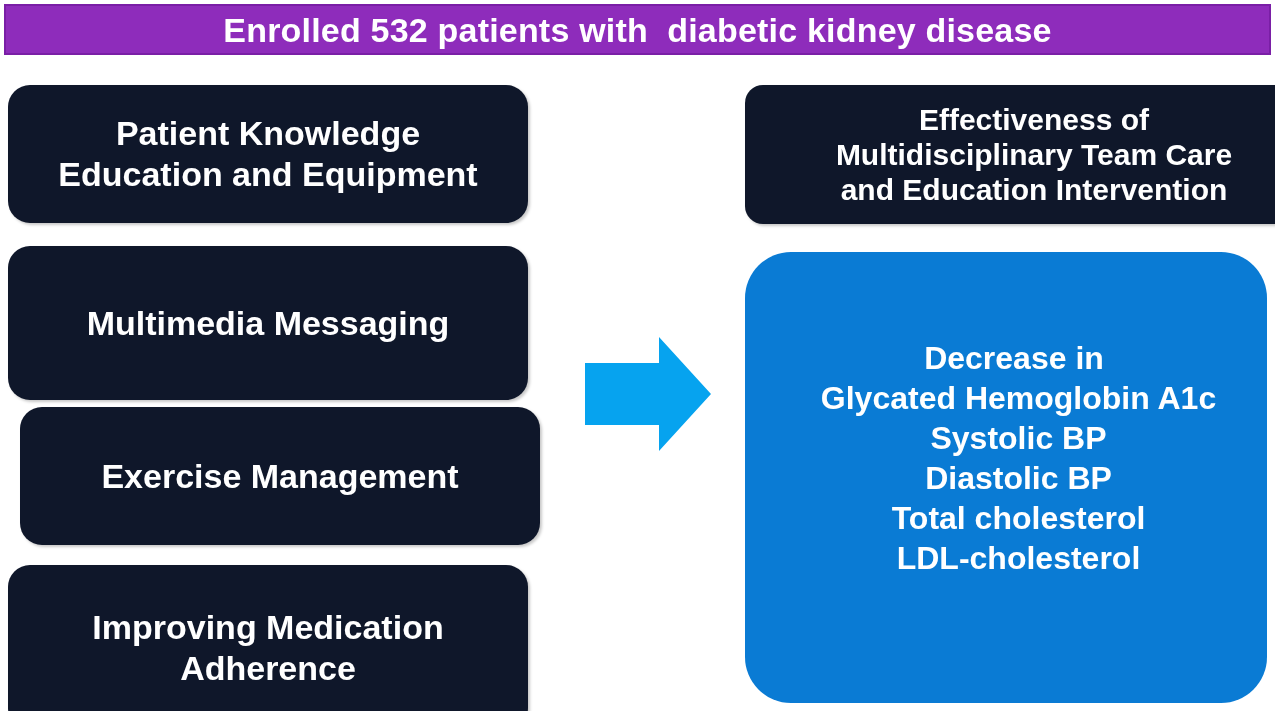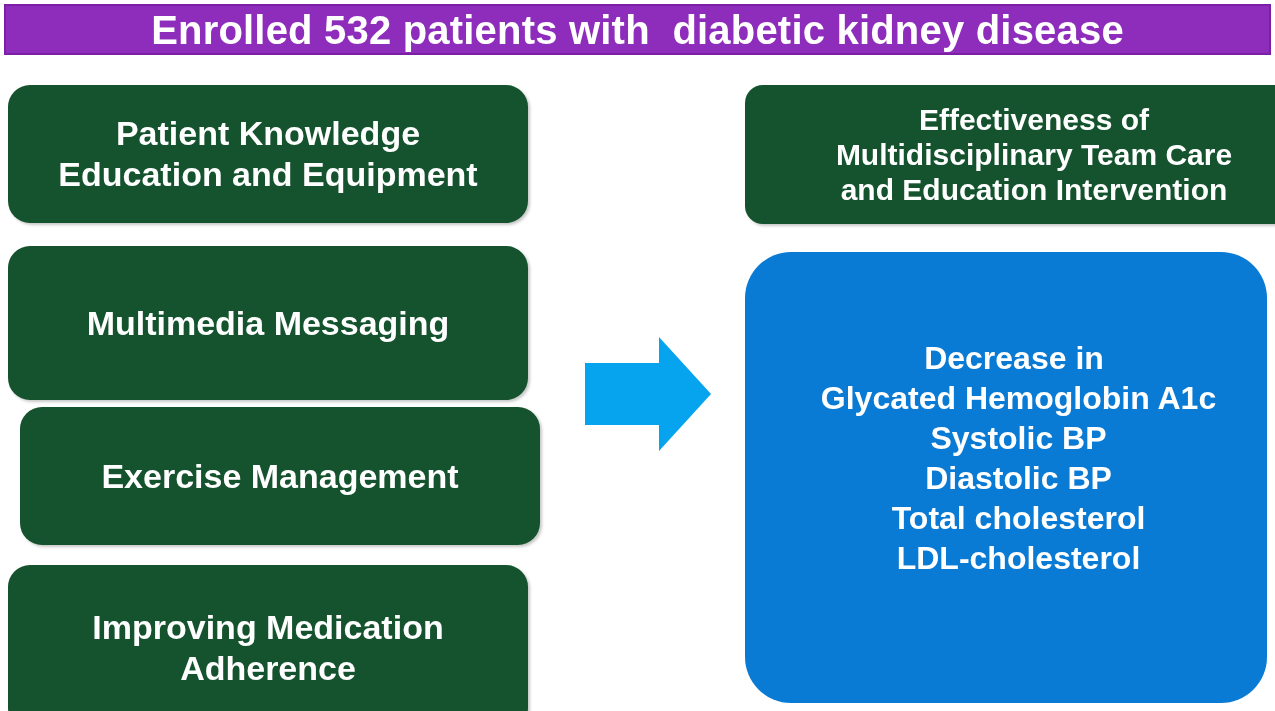--- a/index.html
+++ b/index.html
@@ -24,39 +24,39 @@
     height: 51px;
     background: #8E2CBB;
     border: 2px solid #7A1FA6;
     box-sizing: border-box;
     display: flex;
     align-items: center;
     justify-content: center;
   }
   .header-title {
     color: #ffffff;
-    font-size: 40px;
+    font-size: 34px;
     font-weight: bold;
     letter-spacing: 0.2px;
     line-height: 1;
     white-space: pre;
     text-align: center;
   }
 
   
   .card {
     position: absolute;
     box-sizing: border-box;
     display: flex;
     align-items: center;
     justify-content: center;
     text-align: center;
   }
   .card-orange {
-    background: #14532d;
+    background: #0f172a;
     border-radius: 22px;
     box-shadow: 2px 2px 3px rgba(0,0,0,0.22);
   }
   .card-label {
     color: #ffffff;
     font-weight: bold;
     font-size: 34px;
     line-height: 41px;
     padding: 0 14px;
     white-space: pre-line;

